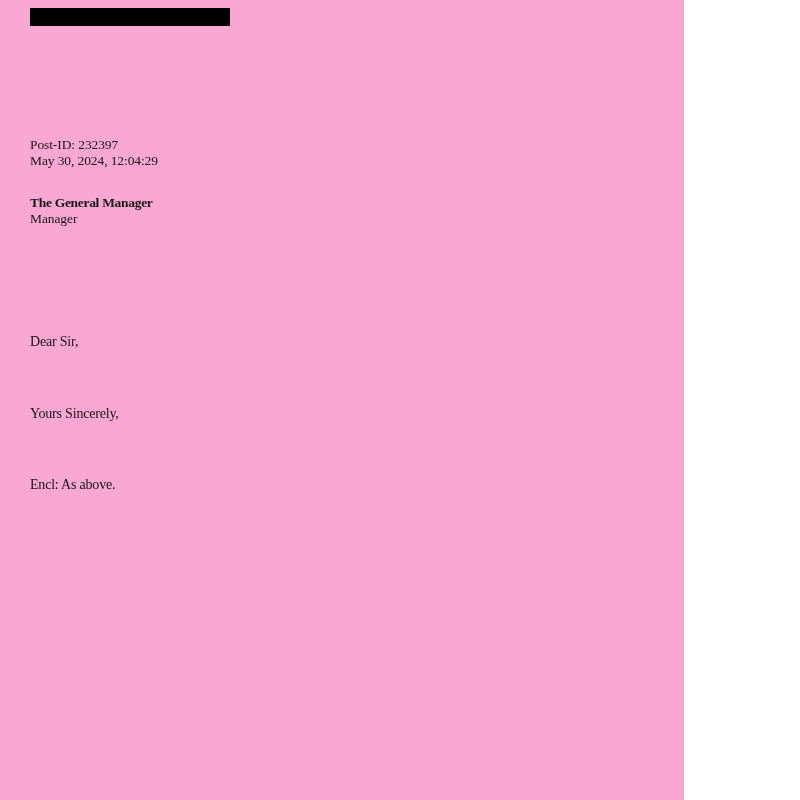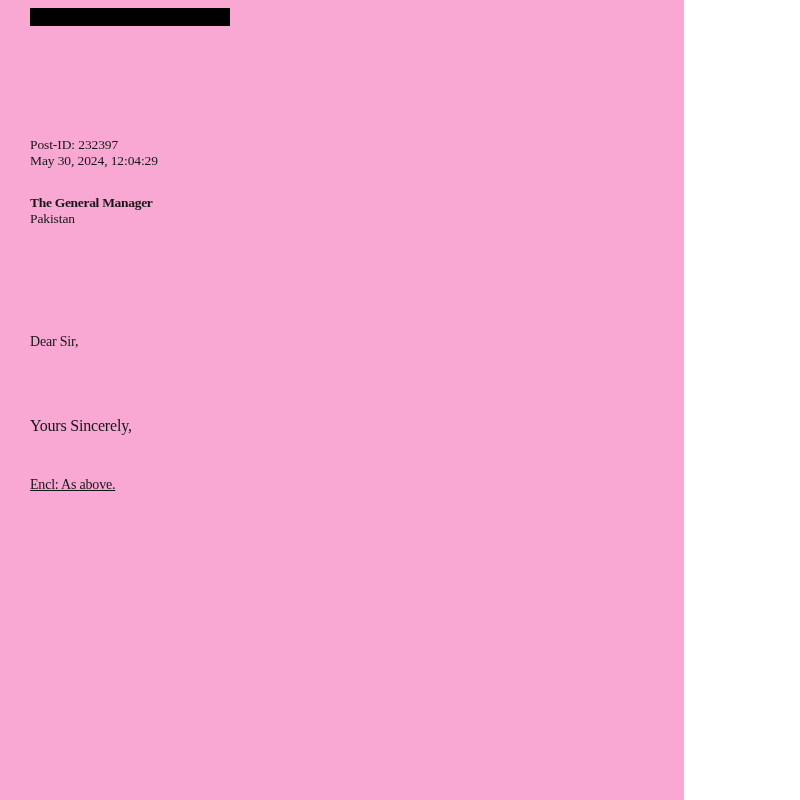--- a/index.html
+++ b/index.html
@@ -52,48 +52,47 @@
     letter-spacing: -0.2px;
   }
   .body-text {
     top: 365px;
     font-size: 14px;
     line-height: 15.7px;
     letter-spacing: -0.35px;
     white-space: nowrap;
   }
   .closing {
-    top: 417px;
-    font-size: 16px;
+    top: 405px;
+    font-size: 14px;
     line-height: 17px;
     letter-spacing: -0.2px;
   }
   .enclosure {
     top: 476px;
     font-size: 14px;
     line-height: 17px;
     letter-spacing: -0.2px;
-    text-decoration: underline;
   }
 </style>
 </head>
 <body>
 
 <div class="page">
 
   <div class="redaction"></div>
 
   <div class="abs meta">
     <div>Post-ID: 232397</div>
     <div>May 30, 2024, 12:04:29</div>
   </div>
 
   <div class="abs recipient">
     <div class="name">The General Manager</div>
-    <div>Pakistan</div>
+    <div>Manager</div>
   </div>
 
 
   <div class="abs salutation">Dear Sir,</div>
 
   <div class="abs body-text">
   </div>
 
   <div class="abs closing">Yours Sincerely,</div>
 

